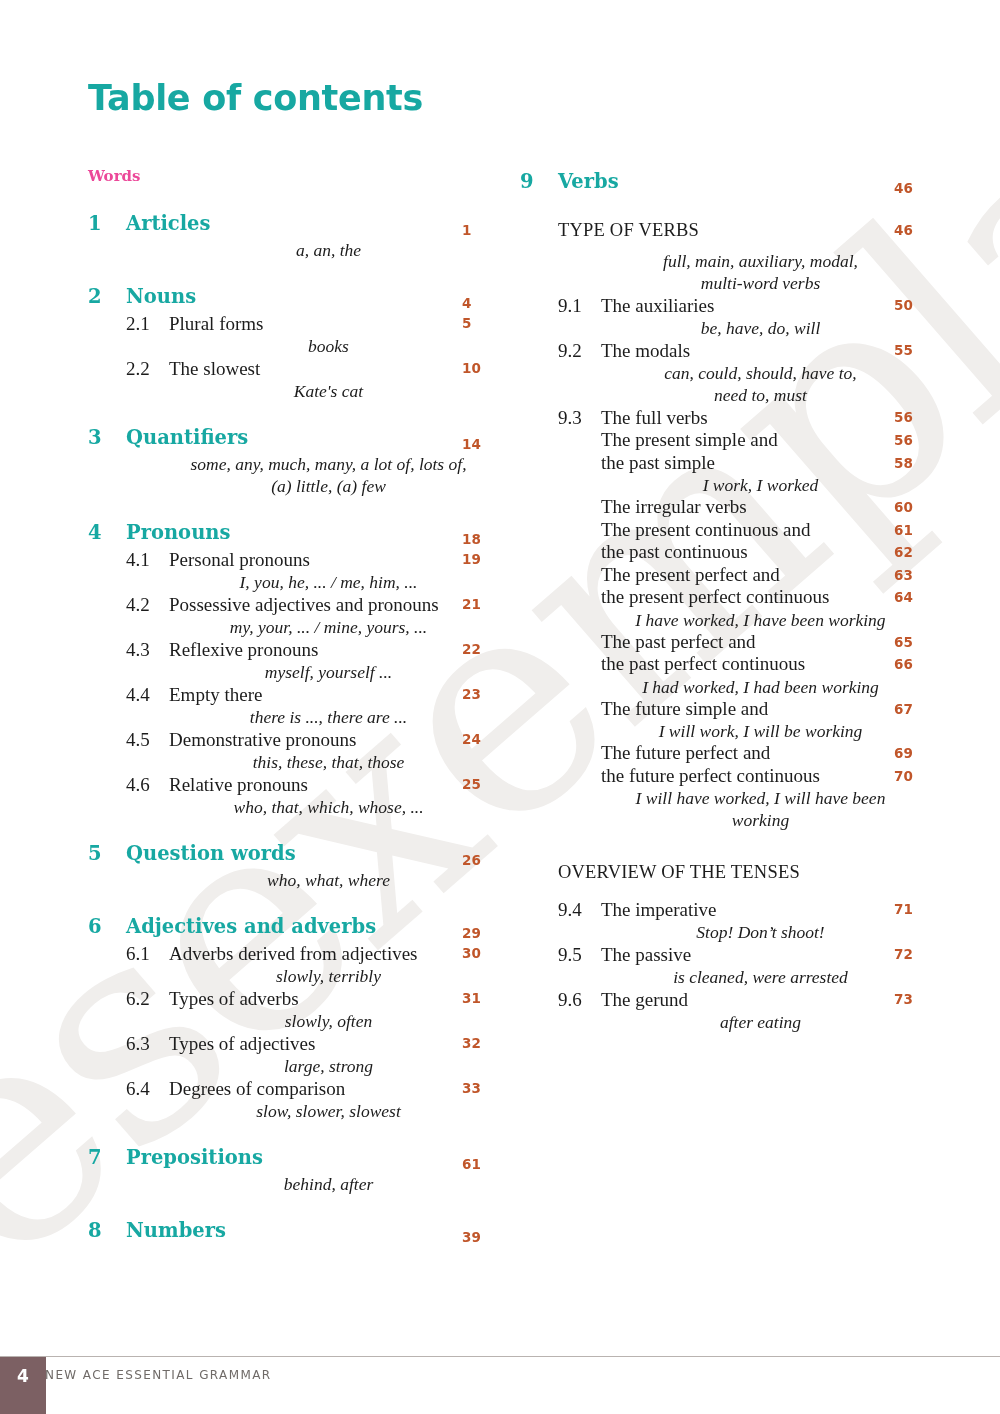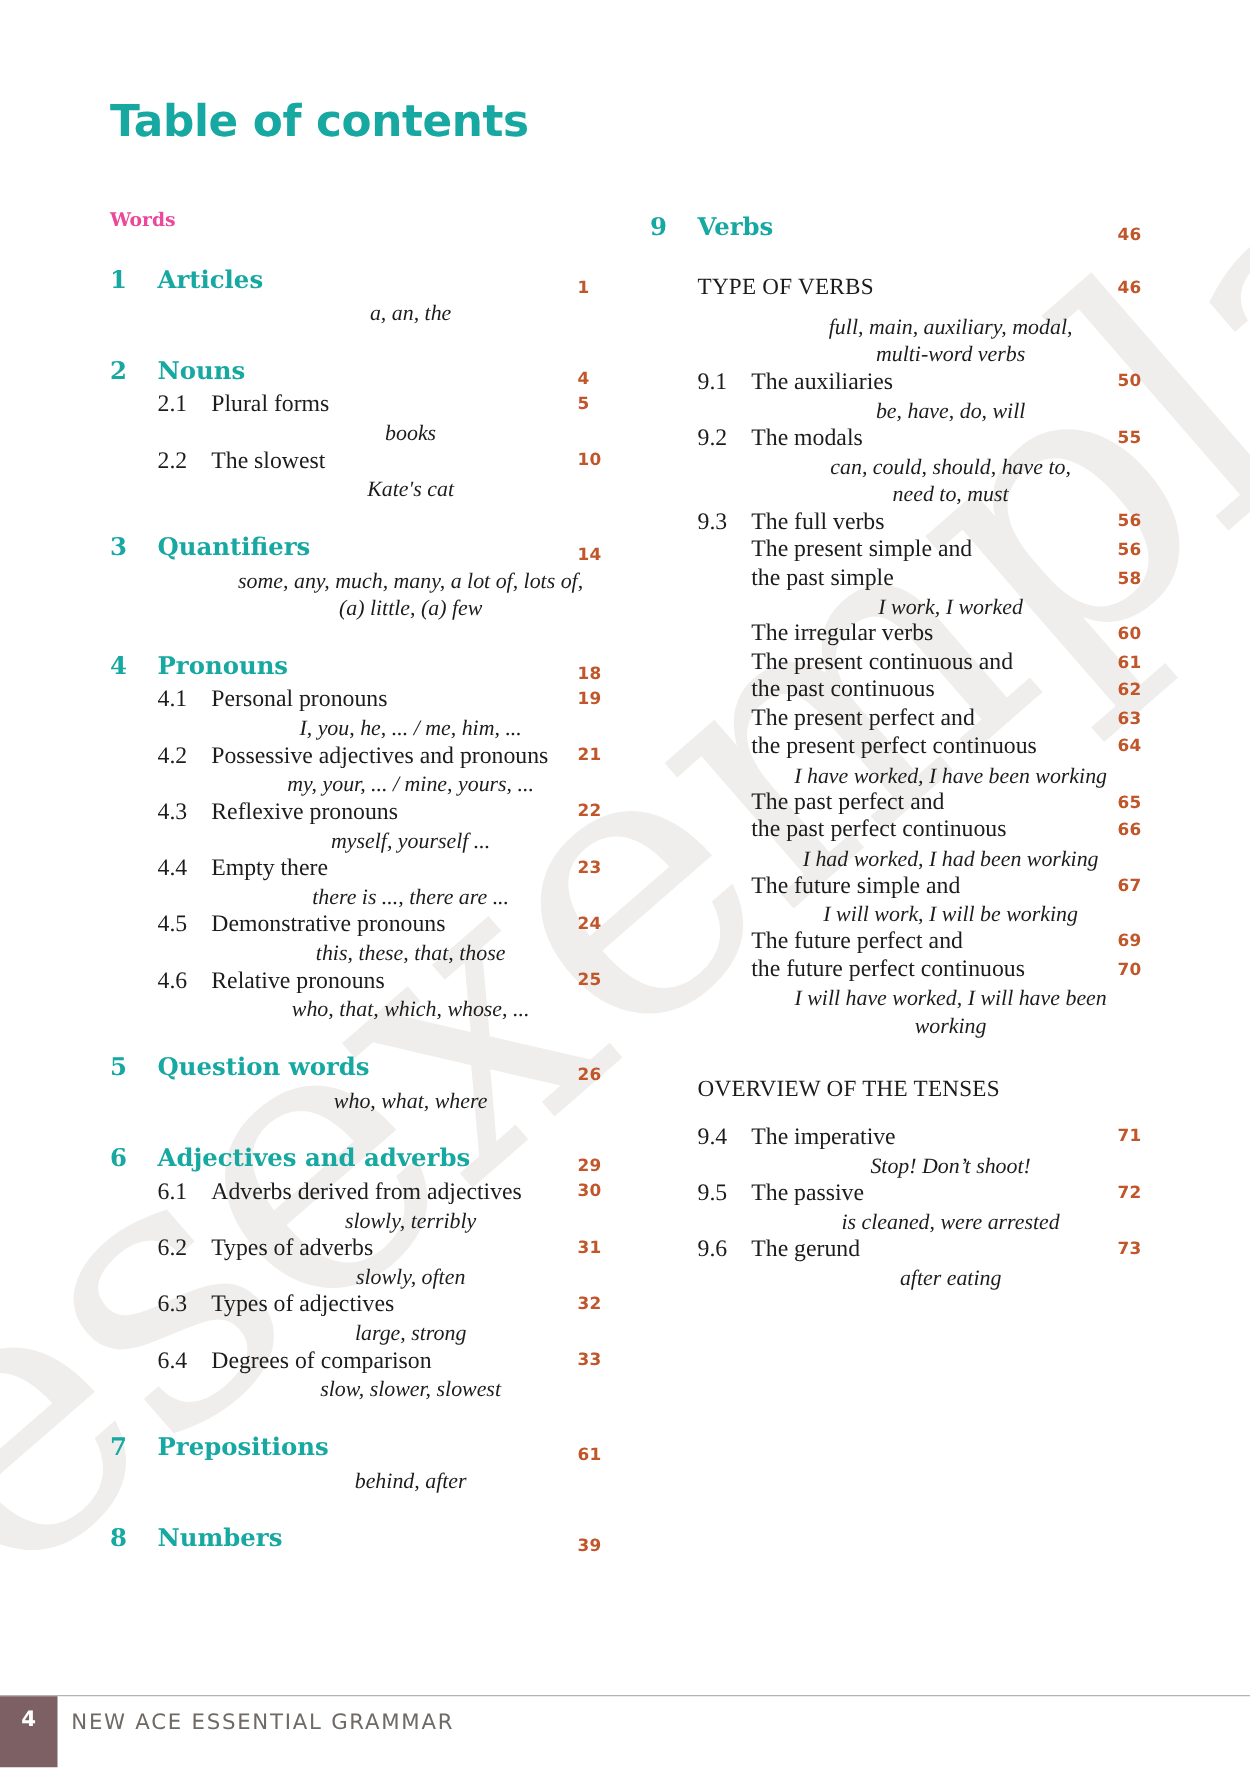--- a/index.html
+++ b/index.html
@@ -202,24 +202,24 @@
     font-size: 17px;
     font-weight: 700;
     display: flex;
     align-items: flex-start;
     justify-content: center;
     padding-top: 9px;
     box-sizing: border-box;
   }
   #footer-label {
     position: absolute;
-    left: 57px;
+    left: 45px;
     top: 11px;
     font-family: "DejaVu Sans", sans-serif;
-    font-size: 17px;
+    font-size: 12px;
     font-weight: 400;
     letter-spacing: 1.4px;
     color: #6f6a67;
   }
 </style>
 </head>
 <body>
 
 <div id="watermark">Leesexemplaar</div>
 

